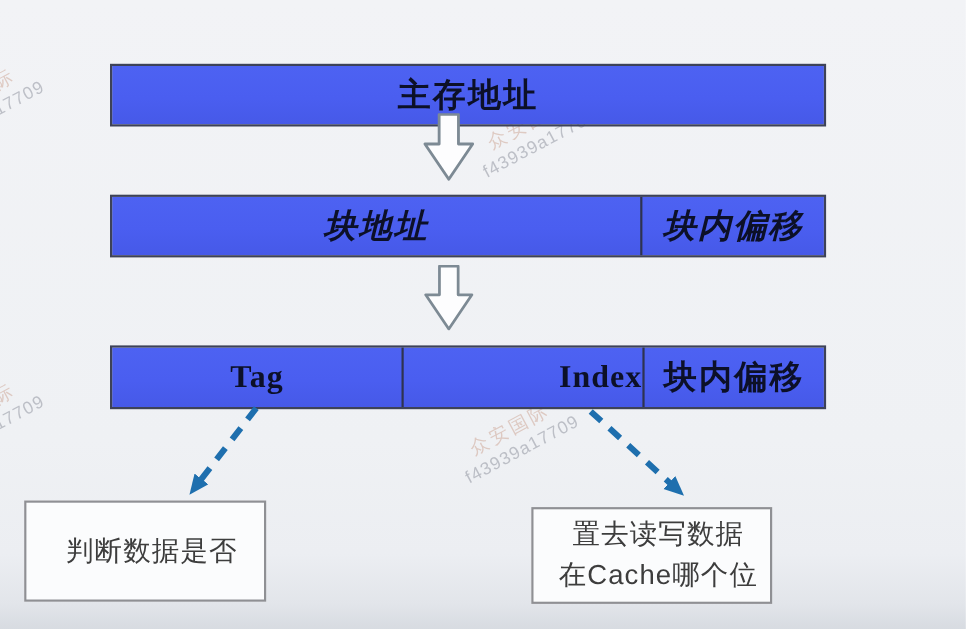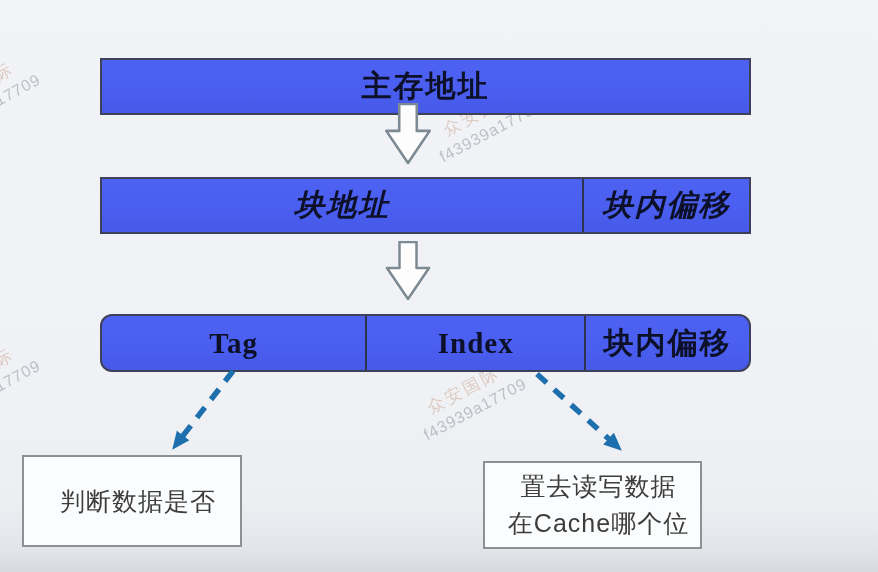--- a/index.html
+++ b/index.html
@@ -32,26 +32,26 @@
     font-weight:bold;
     font-size:30px;
     color:#0c1028;
     letter-spacing:2px;
     white-space:nowrap;
   }
   .bar-label.latin { font-size:29px; letter-spacing:1px; }
 
   #bar-main   { top:37px;margin-top:21px; }
   #bar-block  { top:177px;font-style:italic; }
-  #bar-fields { top:314px; height:58px;border-radius:12px; }
+  #bar-fields { top:314px; height:58px; }
 
   .cell-block-address { width:483px; }
   .cell-block-offset2 { width:168px; }
   .cell-tag   { width:265px; }
-  .cell-index { width:220px; }
+  .cell-index { width:220px;justify-content:flex-end; }
   .cell-block-offset3 { width:166px; }
 
   
   .flow-arrow { position:absolute; left:384px; width:48px; }
   #flow-arrow-1 { top:103px; }
   #flow-arrow-2 { top:241px; }
 
   
   .pointer-layer { position:absolute; left:0; top:0; width:878px; height:572px; pointer-events:none; }
 

